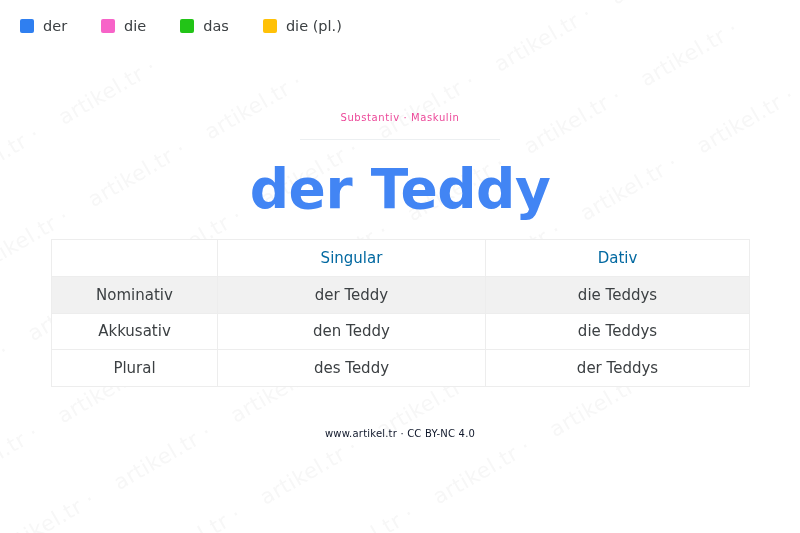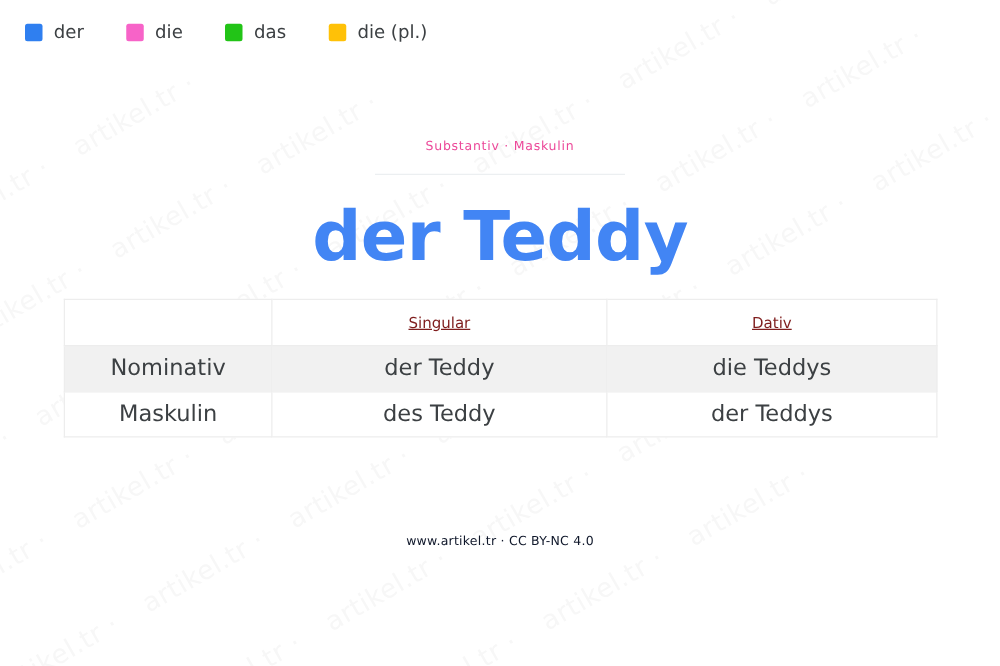--- a/index.html
+++ b/index.html
@@ -120,25 +120,25 @@
   }
   #decl-table col.c-case  { width: 166px; }
   #decl-table col.c-sing  { width: 268px; }
   #decl-table col.c-plur  { width: 264px; }
   #decl-table th,
   #decl-table td {
     border: 1px solid #ededed;
     height: 36.8px;
     text-align: center;
     font-weight: normal;
-    font-size: 18px;
+    font-size: 15px;
     color: #3c4043;
     padding: 0 6px;
   }
-  #decl-table thead th { color: #7f1d1d; font-size: 12px; text-decoration: underline; }
+  #decl-table thead th { color: #0369a1; font-size: 15px; }
   #decl-table tbody tr.shaded td { background: #f1f1f1; }
   .case-label { font-size: 15px; color: #3c4043; }
   .hl-sing { color: #5b9bf5; }
   .hl-plur { color: #f0b429; }
 
   
   #footer {
     position: absolute;
     left: 0;
     top: 428px;
@@ -208,21 +208,26 @@
             <th>Dativ</th>
           </tr>
       </thead>
       <tbody>
           <tr class="shaded">
             <td class="case-label">Nominativ</td>
             <td class="hl-sing">der Teddy</td>
             <td class="hl-plur">die Teddys</td>
           </tr>
           <tr>
-            <td class="case-label">Maskulin</td>
+            <td class="case-label">Akkusativ</td>
+            <td>den Teddy</td>
+            <td>die Teddys</td>
+          </tr>
+          <tr>
+            <td class="case-label">Plural</td>
             <td>des Teddy</td>
             <td>der Teddys</td>
           </tr>
         </tbody>
     </table>
   </div>
 
   <div id="footer">www.artikel.tr · CC BY-NC 4.0</div>
 
 </div>

